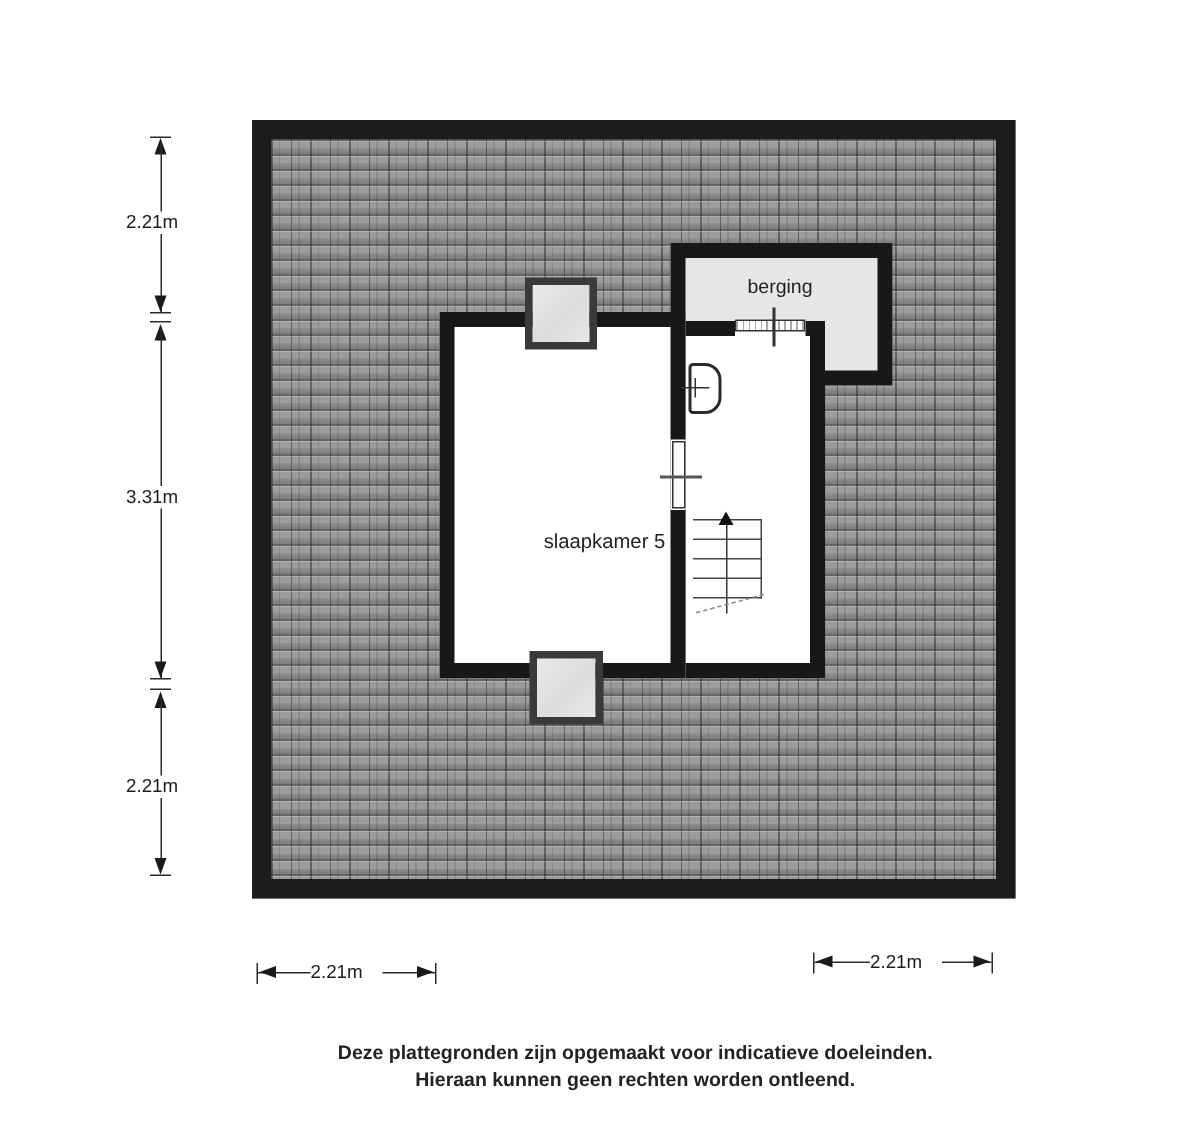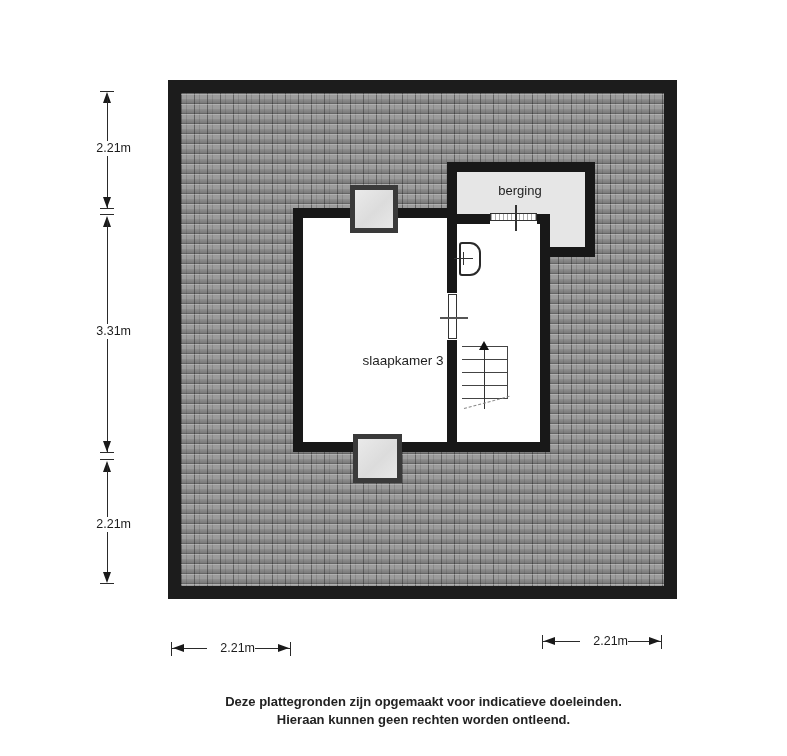--- a/index.html
+++ b/index.html
@@ -70,21 +70,21 @@
   
   .dimline-v{left:107px;width:1.2px;background:#2a2a2a;}
   .dimline-h{height:1.2px;background:#2a2a2a;}
   .tick-h{width:14px;height:1.2px;background:#2a2a2a;left:100px;}
   .tick-v{width:1.2px;height:14px;background:#2a2a2a;}
   .arr{width:0;height:0;}
   .arr-up{border-left:4.5px solid rgba(0,0,0,0);border-right:4.5px solid rgba(0,0,0,0);border-bottom:11px solid #1a1a1a;}
   .arr-down{border-left:4.5px solid rgba(0,0,0,0);border-right:4.5px solid rgba(0,0,0,0);border-top:11px solid #1a1a1a;}
   .arr-left{border-top:4.5px solid rgba(0,0,0,0);border-bottom:4.5px solid rgba(0,0,0,0);border-right:11px solid #1a1a1a;}
   .arr-right{border-top:4.5px solid rgba(0,0,0,0);border-bottom:4.5px solid rgba(0,0,0,0);border-left:11px solid #1a1a1a;}
-  .dim-label{background:#ffffff;text-align:right;font-size:12.5px;line-height:15px;color:#1d1d1d;}
+  .dim-label{background:#ffffff;text-align:left;font-size:12.5px;line-height:15px;color:#1d1d1d;}
 
   
   .footer{left:40px;top:693px;width:767px;text-align:center;font-weight:bold;
     font-size:13px;line-height:17.5px;color:#222;}
 </style>
 </head>
 <body>
 
 <div class="stage">
 
@@ -114,21 +114,21 @@
     <div class="stair-right"></div>
     <div class="walkline"></div>
     <div class="stair-arrow"></div>
     <div class="stair-dash"></div>
   </div>
 
   <div class="abs sink"></div>
   <div class="abs sink-cross-h"></div>
   <div class="abs sink-cross-v"></div>
 
-  <div class="abs room-label" style="left:343px;top:354px;width:120px;font-size:13.5px;">slaapkamer 3</div>
+  <div class="abs room-label" style="left:343px;top:354px;width:120px;font-size:13.5px;">slaapkamer 5</div>
   <div class="abs room-label" style="left:480px;top:184px;width:80px;">berging</div>
 
   <div>
     <div class="abs tick-h" style="top:91px"></div>
     <div class="abs arr arr-up" style="left:103px;top:92px"></div>
     <div class="abs dimline-v" style="top:94px;height:114px"></div>
     <div class="abs arr arr-down" style="left:103px;top:197px"></div>
     <div class="abs tick-h" style="top:208px"></div>
     <div class="abs dim-label" style="left:84px;top:141px;width:47px;">2.21m</div>
   </div>

